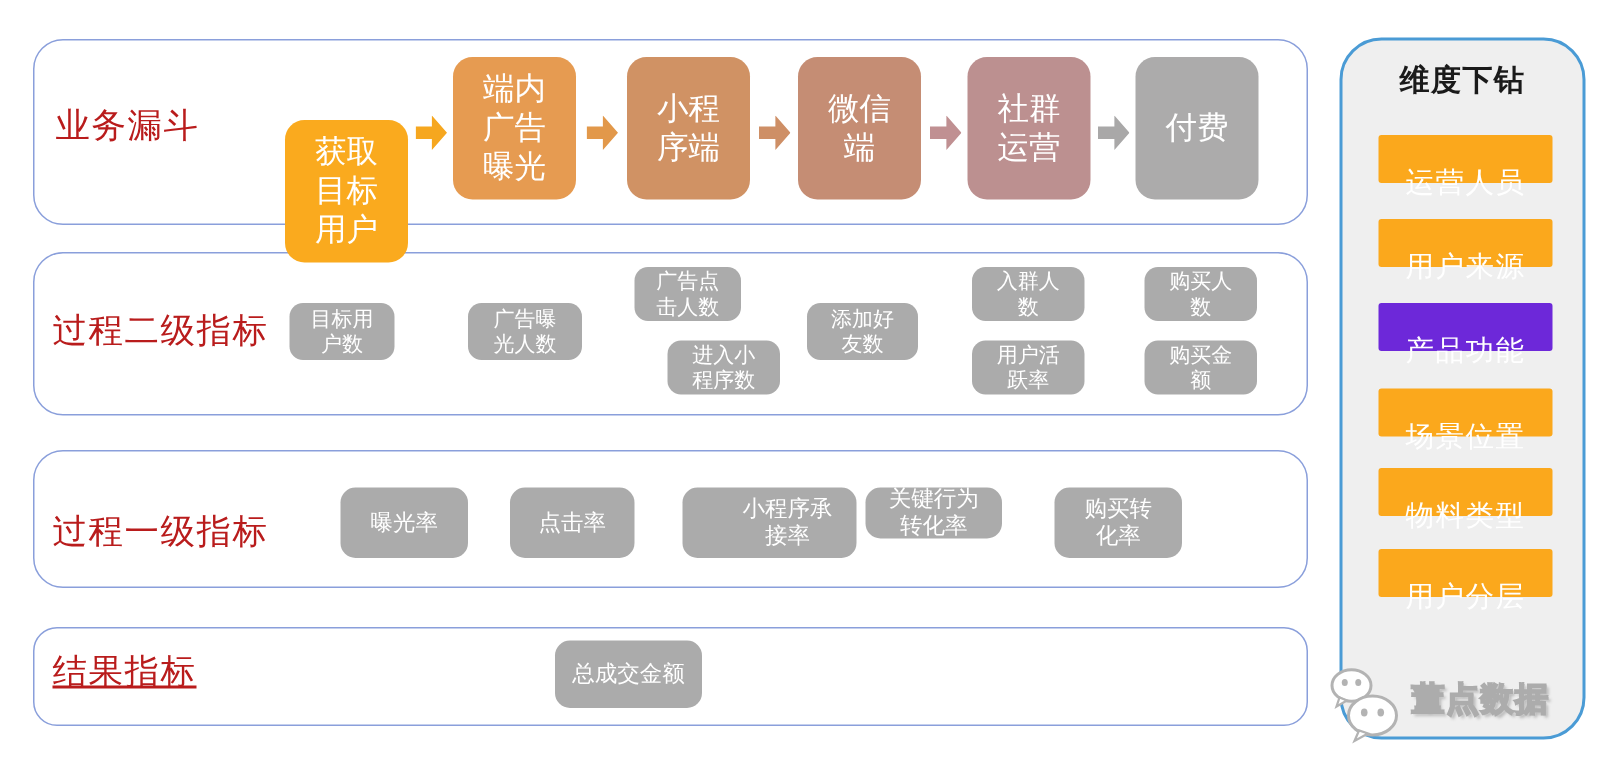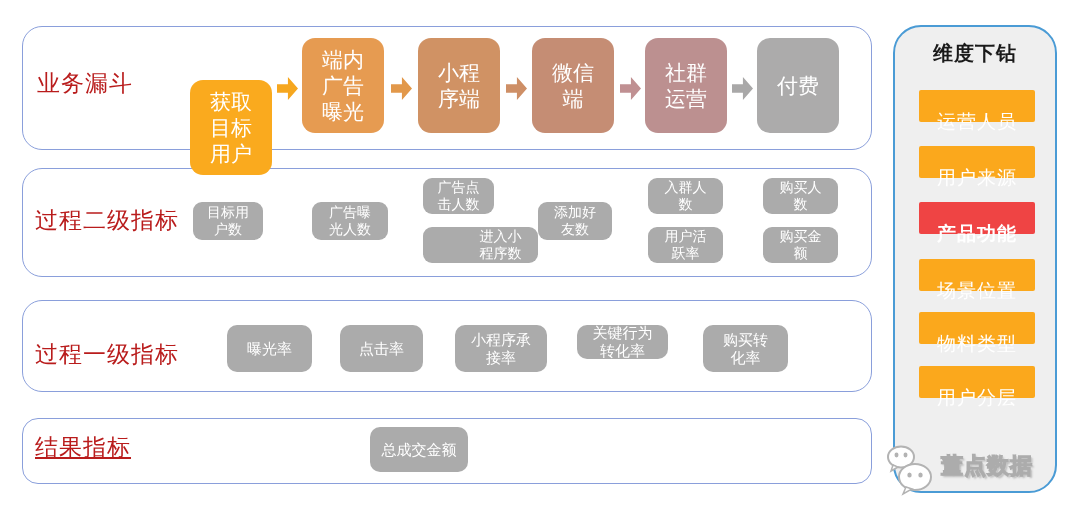--- a/index.html
+++ b/index.html
@@ -82,21 +82,21 @@
 户数</span>
   </div>
   <div class="gbox" style="left:312px;top:202px;width:76px;height:38px;">
     <span class="glabel">广告曝
 光人数</span>
   </div>
   <div class="gbox" style="left:423px;top:178px;width:71px;height:36px;">
     <span class="glabel">广告点
 击人数</span>
   </div>
-  <div class="gbox" style="left:423px;top:227px;width:75px;height:36px;padding-left:40px;">
+  <div class="gbox" style="left:445px;top:227px;width:75px;height:36px;">
     <span class="glabel">进入小
 程序数</span>
   </div>
   <div class="gbox" style="left:538px;top:202px;width:74px;height:38px;">
     <span class="glabel">添加好
 友数</span>
   </div>
   <div class="gbox" style="left:648px;top:178px;width:75px;height:36px;">
     <span class="glabel">入群人
 数</span>
@@ -113,21 +113,21 @@
     <span class="glabel">购买金
 额</span>
   </div>
 
   <div class="gbox" style="left:227px;top:325px;width:85px;height:47px;border-radius:10px;">
     <span class="g2label">曝光率</span>
   </div>
   <div class="gbox" style="left:340px;top:325px;width:83px;height:47px;border-radius:10px;">
     <span class="g2label">点击率</span>
   </div>
-  <div class="gbox" style="left:455px;top:325px;width:92px;height:47px;border-radius:10px;">
+  <div class="gbox" style="left:455px;top:325px;width:92px;height:47px;border-radius:10px;padding-left:24px;">
     <span class="g2label">小程序承
 接率</span>
   </div>
   <div class="gbox" style="left:577px;top:325px;width:91px;height:34px;border-radius:10px;">
     <span class="g2label">关键行为
 转化率</span>
   </div>
   <div class="gbox" style="left:703px;top:325px;width:85px;height:47px;border-radius:10px;">
     <span class="g2label">购买转
 化率</span>
@@ -139,21 +139,21 @@
 
   <div class="sidebar"></div>
   <div class="sb-title">维度下钻</div>
 
   <div class="sbtn" style="top: 90px; background-color: rgb(251, 168, 28);">
     <span>运营人员</span>
   </div>
   <div class="sbtn" style="top: 146px; background-color: rgb(251, 168, 28);">
     <span>用户来源</span>
   </div>
-  <div class="sbtn" style="top: 202px; background-color: #ef4444; font-weight: bold;">
+  <div class="sbtn" style="top: 202px; background-color: #6d28d9;">
     <span>产品功能</span>
   </div>
   <div class="sbtn" style="top: 259px; background-color: rgb(251, 168, 28);">
     <span>场景位置</span>
   </div>
   <div class="sbtn" style="top: 312px; background-color: rgb(251, 168, 28);">
     <span>物料类型</span>
   </div>
   <div class="sbtn" style="top: 366px; background-color: rgb(251, 168, 28);">
     <span>用户分层</span>

